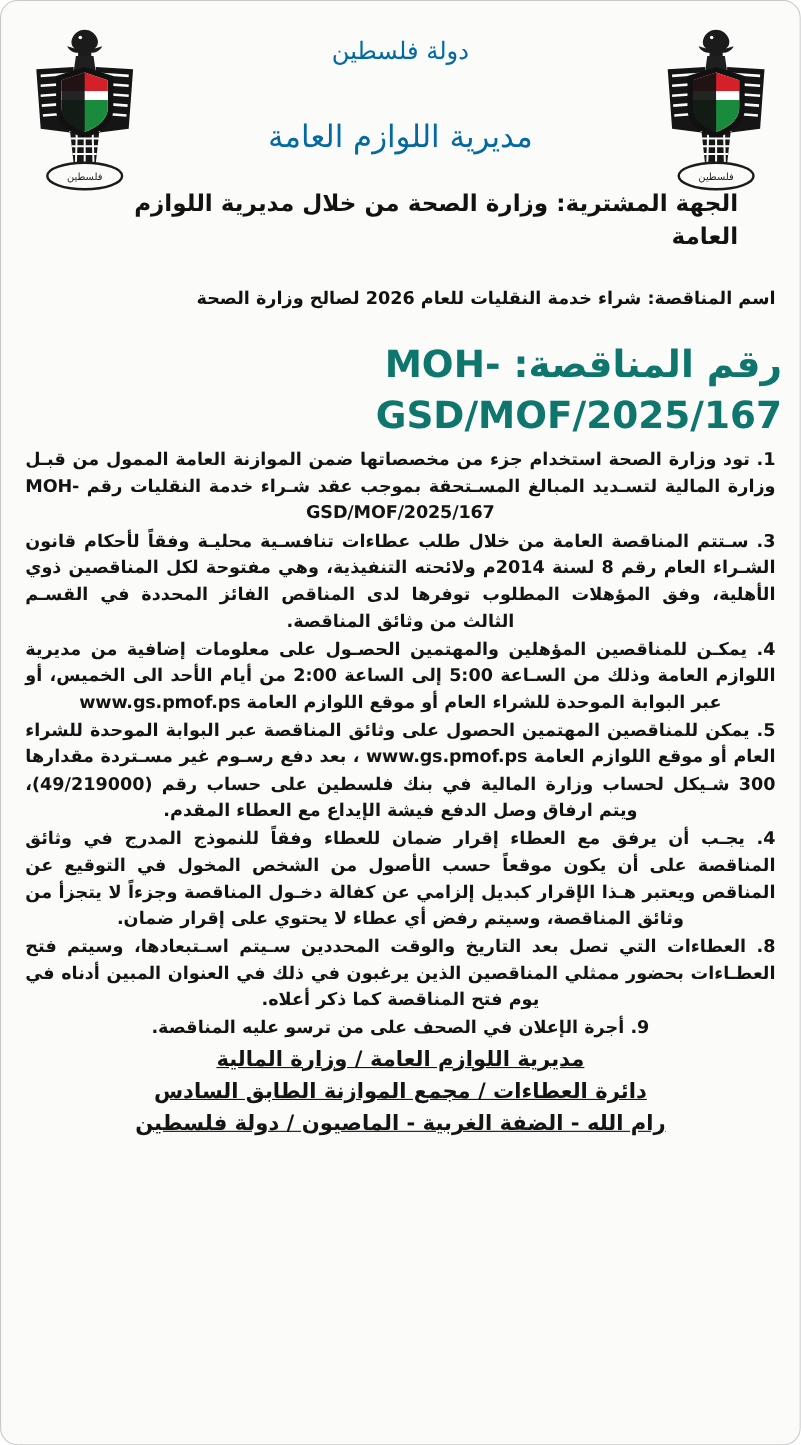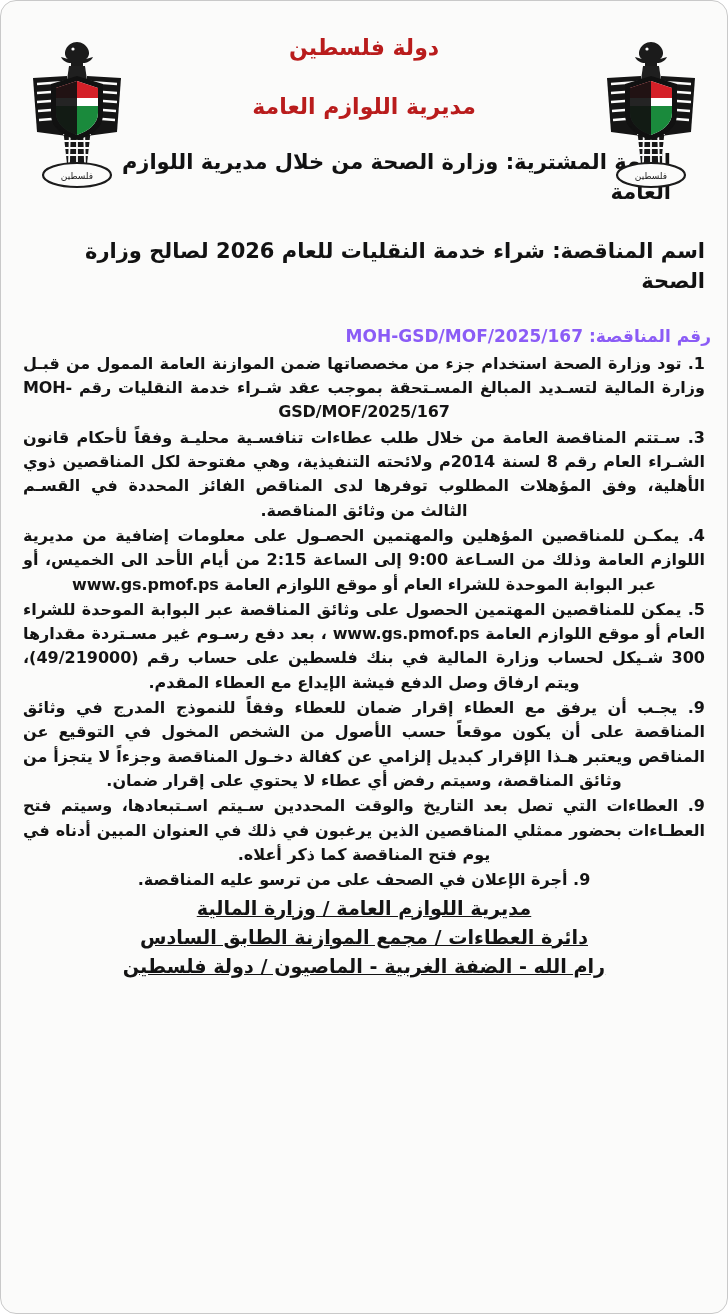--- a/index.html
+++ b/index.html
@@ -26,63 +26,63 @@
 
   
   .header {
     position: relative;
     min-height: 252px;
     padding: 6px 0 0 0;
   }
 
   .emblem {
     position: absolute;
-    top: 21px;
+    top: 6px;
     width: 108px;
     height: 158px;
   }
   .emblem.right { right: 6px; }
   .emblem.left  { left: 6px; }
 
   .header-lines {
     position: relative;
     z-index: 2;
     text-align: center;
     padding: 0 118px;
   }
 
   .hline {
-    font-weight: bold;
-    color: #b91c1c;
+    font-weight: normal;
+    color: #0369a1;
     line-height: 1.5;
     letter-spacing: -0.2px;
   }
   .hline-state   { font-size: 22px; margin-top: 10px; }
-  .hline-dept    { font-size: 22px; margin-top: 26px; }
+  .hline-dept    { font-size: 28px; margin-top: 40px; }
 
   .hline-buyer {
     font-size: 21px;
     font-weight: bold;
     color: #121212;
     margin-top: 24px;
     padding: 0 40px;
     line-height: 1.45;
   }
   .hline-title {
-    font-size: 21px;
+    font-size: 16px;
     font-weight: bold;
     color: #121212;
     margin-top: 28px;
     padding: 0 6px;
     line-height: 1.45;
   }
   .hline-number {
-    font-size: 17px;
-    font-weight: bold;
-    color: #8b5cf6;
+    font-size: 34px;
+    font-weight: bold;
+    color: #0f766e;
     margin-top: 28px;
     line-height: 1.35;
   }
 
   
   .body {
     flex: 1;
     padding: 4px 6px 0 6px;
   }
 
@@ -211,24 +211,24 @@
     </div>
 
     <div class="hline-buyer">الجهة المشترية: وزارة الصحة من خلال مديرية اللوازم العامة</div>
     <div class="hline-title">اسم المناقصة: شراء خدمة النقليات للعام 2026 لصالح وزارة الصحة</div>
     <div class="hline-number">رقم المناقصة: MOH-GSD/MOF/2025/167</div>
   </div>
 
   <div class="body">
     <p class="clause">1. تود وزارة الصحة استخدام جزء من مخصصاتها ضمن الموازنة العامة الممول من قبـل وزارة المالية لتسـديد المبالغ المسـتحقة بموجب عقد شـراء خدمة النقليات رقم MOH-GSD/MOF/2025/167</p>
     <p class="clause">3. سـتتم المناقصة العامة من خلال طلب عطاءات تنافسـية محليـة وفقاً لأحكام قانون الشـراء العام رقم 8 لسنة 2014م ولائحته التنفيذية، وهي مفتوحة لكل المناقصين ذوي الأهلية، وفق المؤهلات المطلوب توفرها لدى المناقص الفائز المحددة في القسـم الثالث من وثائق المناقصة.</p>
-    <p class="clause">4. يمكـن للمناقصين المؤهلين والمهتمين الحصـول على معلومات إضافية من مديرية اللوازم العامة وذلك من السـاعة 9:00 إلى الساعة 2:15 من أيام الأحد الى الخميس، أو عبر البوابة الموحدة للشراء العام أو موقع اللوازم العامة www.gs.pmof.ps</p>
+    <p class="clause">4. يمكـن للمناقصين المؤهلين والمهتمين الحصـول على معلومات إضافية من مديرية اللوازم العامة وذلك من السـاعة 5:00 إلى الساعة 2:00 من أيام الأحد الى الخميس، أو عبر البوابة الموحدة للشراء العام أو موقع اللوازم العامة www.gs.pmof.ps</p>
     <p class="clause">5. يمكن للمناقصين المهتمين الحصول على وثائق المناقصة عبر البوابة الموحدة للشراء العام أو موقع اللوازم العامة www.gs.pmof.ps ، بعد دفع رسـوم غير مسـتردة مقدارها 300 شـيكل لحساب وزارة المالية في بنك فلسطين على حساب رقم (49/219000)، ويتم ارفاق وصل الدفع فيشة الإيداع مع العطاء المقدم.</p>
-    <p class="clause">9. يجـب أن يرفق مع العطاء إقرار ضمان للعطاء وفقاً للنموذج المدرج في وثائق المناقصة على أن يكون موقعاً حسب الأصول من الشخص المخول في التوقيع عن المناقص ويعتبر هـذا الإقرار كبديل إلزامي عن كفالة دخـول المناقصة وجزءاً لا يتجزأ من وثائق المناقصة، وسيتم رفض أي عطاء لا يحتوي على إقرار ضمان.</p>
-    <p class="clause">9. العطاءات التي تصل بعد التاريخ والوقت المحددين سـيتم اسـتبعادها، وسيتم فتح العطـاءات بحضور ممثلي المناقصين الذين يرغبون في ذلك في العنوان المبين أدناه في يوم فتح المناقصة كما ذكر أعلاه.</p>
+    <p class="clause">4. يجـب أن يرفق مع العطاء إقرار ضمان للعطاء وفقاً للنموذج المدرج في وثائق المناقصة على أن يكون موقعاً حسب الأصول من الشخص المخول في التوقيع عن المناقص ويعتبر هـذا الإقرار كبديل إلزامي عن كفالة دخـول المناقصة وجزءاً لا يتجزأ من وثائق المناقصة، وسيتم رفض أي عطاء لا يحتوي على إقرار ضمان.</p>
+    <p class="clause">8. العطاءات التي تصل بعد التاريخ والوقت المحددين سـيتم اسـتبعادها، وسيتم فتح العطـاءات بحضور ممثلي المناقصين الذين يرغبون في ذلك في العنوان المبين أدناه في يوم فتح المناقصة كما ذكر أعلاه.</p>
     <p class="clause">9. أجرة الإعلان في الصحف على من ترسو عليه المناقصة.</p>
 
     <div class="address-block">
       <div class="address-line">مديرية اللوازم العامة / وزارة المالية</div>
       <div class="address-line">دائرة العطاءات / مجمع الموازنة الطابق السادس</div>
       <div class="address-line">رام الله - الضفة الغربية - الماصيون / دولة فلسطين</div>
 
     </div>
   </div>
 

